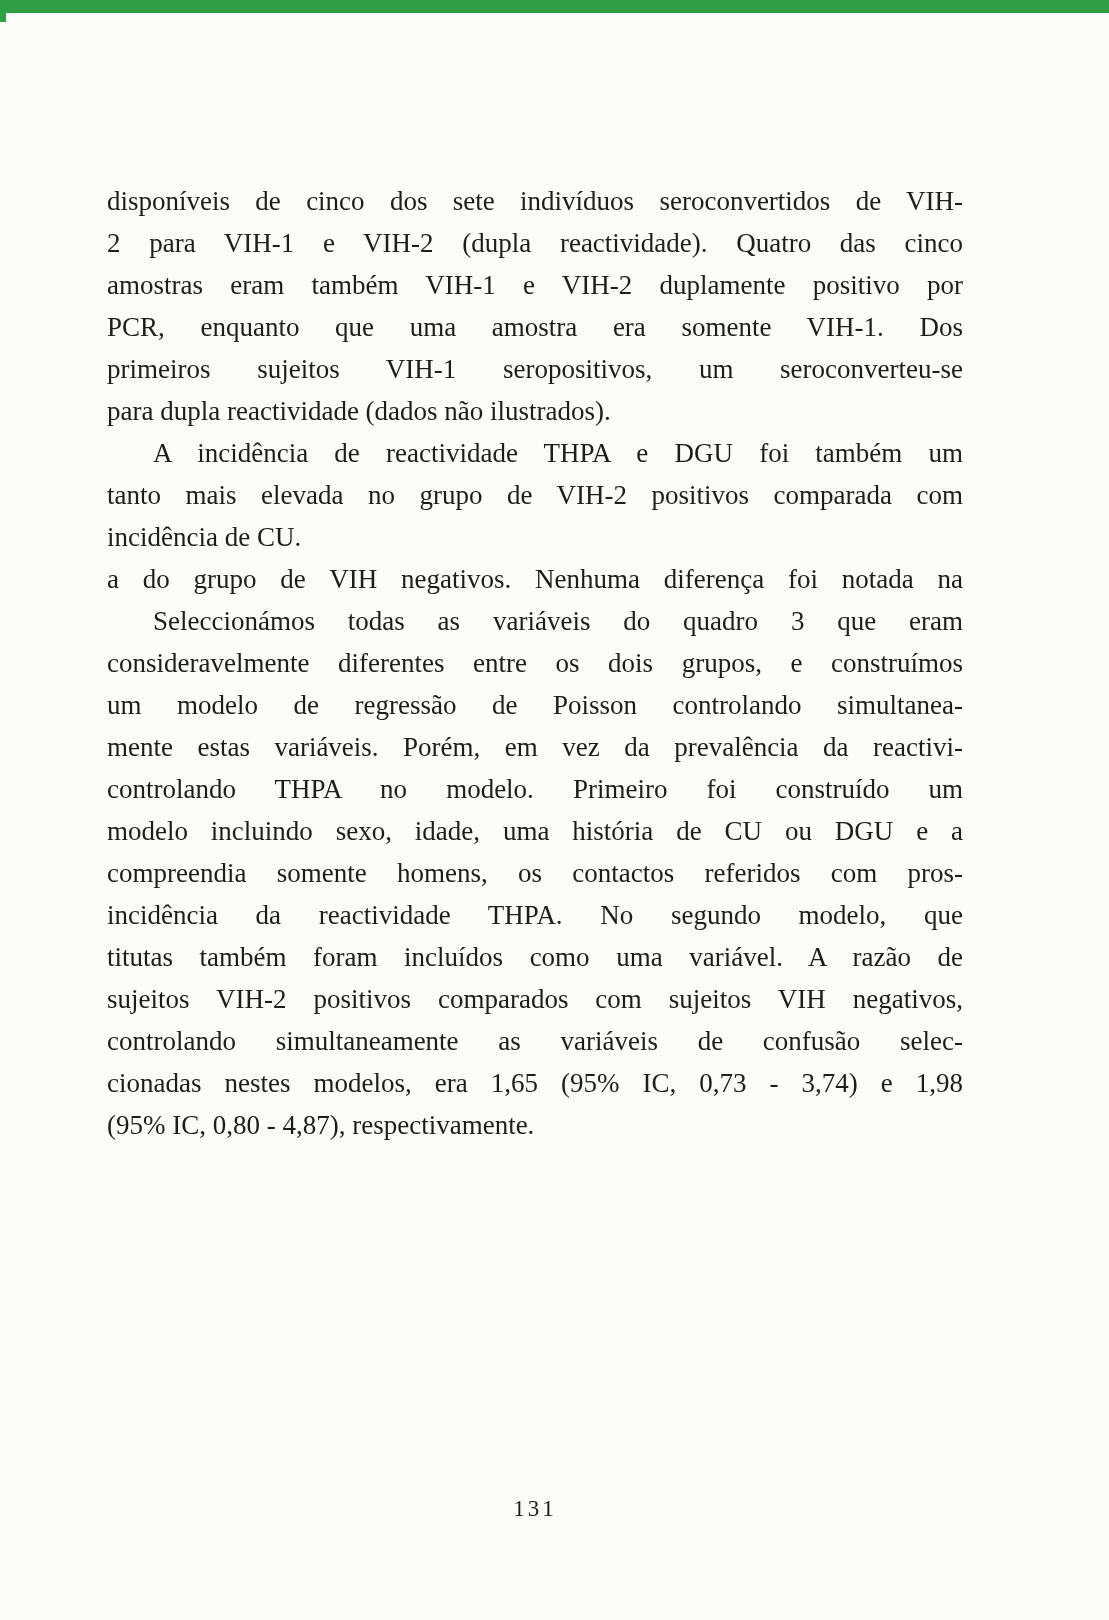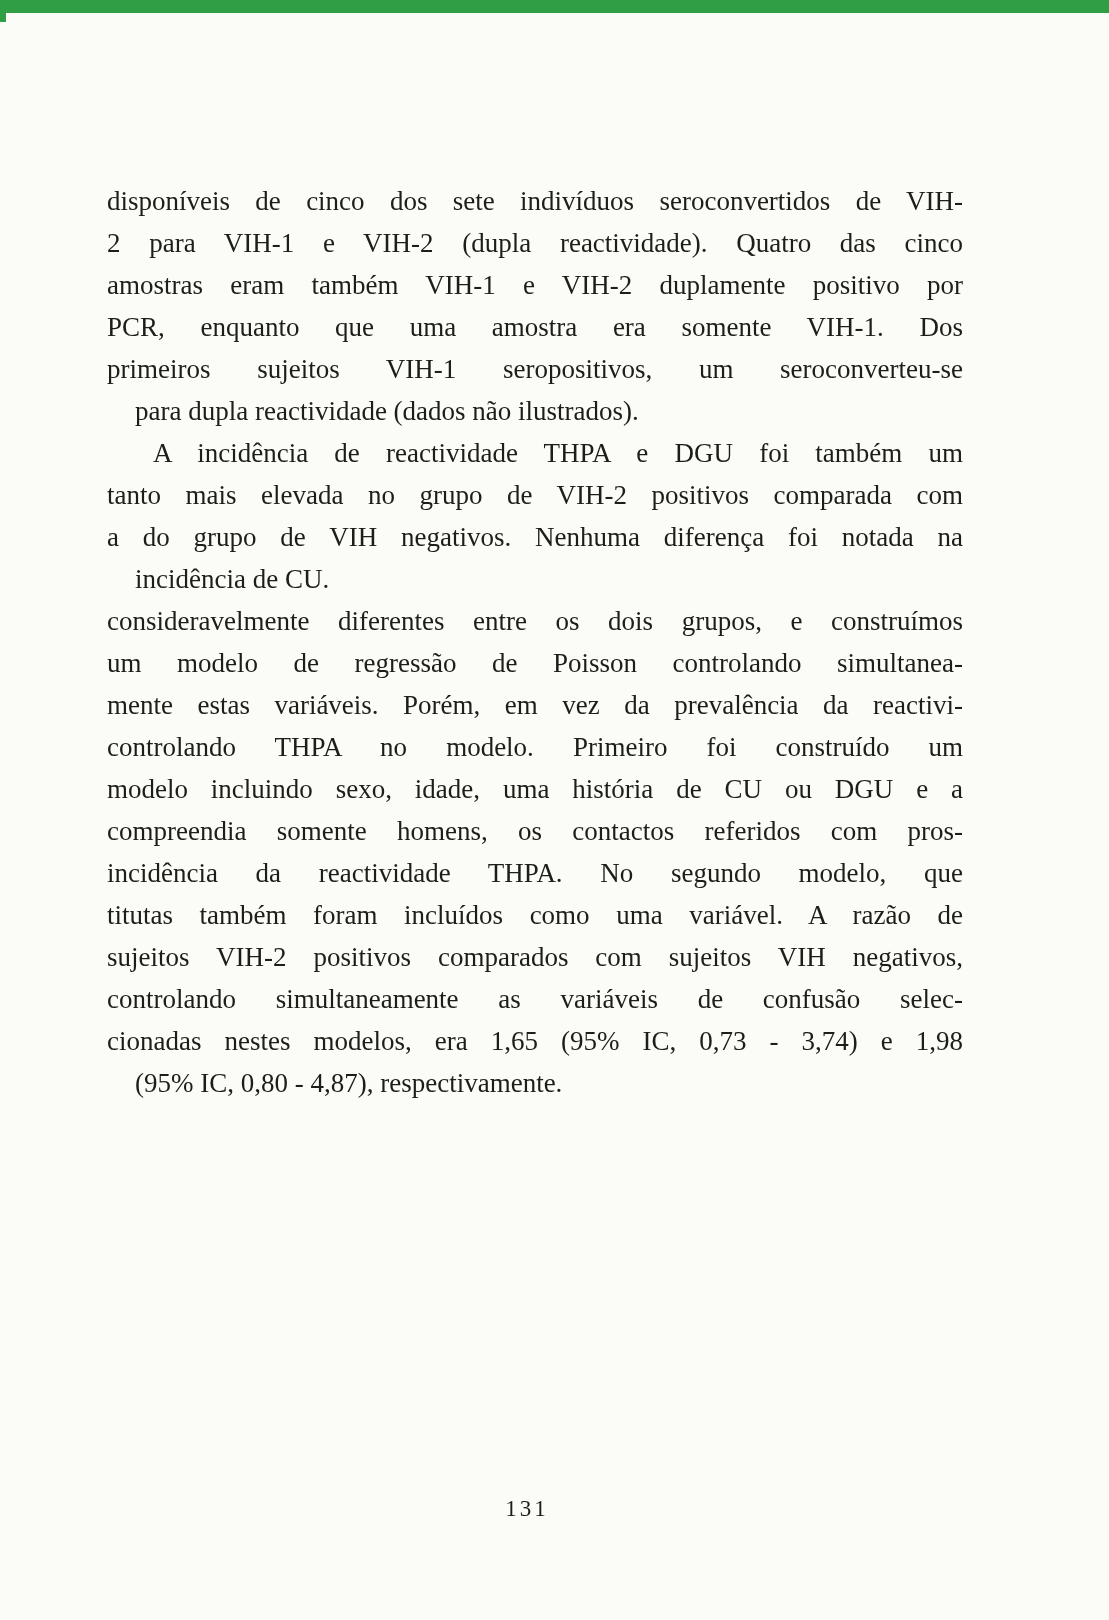--- a/index.html
+++ b/index.html
@@ -50,30 +50,29 @@
     color: var(--ink);
   }
   .line {
     text-align: justify;
     text-align-last: justify;
     -moz-text-align-last: justify;
     min-height: 42px;
   }
   .line.para-end {
     text-align-last: left;
-    margin-left: 28px;
     -moz-text-align-last: left;
   }
   .line.indent {
     text-indent: 46px;
   }
   .page-number {
     position: absolute;
     top: 1496px;
-    left: 99px;
+    left: 107px;
     width: 856px;
     text-align: center;
     font-size: 23px;
     letter-spacing: 3px;
     color: var(--ink);
   }
 </style>
 </head>
 <body>
 
@@ -83,22 +82,23 @@
 
   <div class="text-block">
       <div class="line">disponíveis de cinco dos sete indivíduos seroconvertidos de VIH-</div>
       <div class="line">2 para VIH-1 e VIH-2 (dupla reactividade). Quatro das cinco</div>
       <div class="line">amostras eram também VIH-1 e VIH-2 duplamente positivo por</div>
       <div class="line">PCR, enquanto que uma amostra era somente VIH-1. Dos</div>
       <div class="line">primeiros sujeitos VIH-1 seropositivos, um seroconverteu-se</div>
       <div class="line para-end">para dupla reactividade (dados não ilustrados).</div>
       <div class="line indent">A incidência de reactividade THPA e DGU foi também um</div>
       <div class="line">tanto mais elevada no grupo de VIH-2 positivos comparada com</div>
+      <div class="line para-end">incidência de CU.</div>
       <div class="line">a do grupo de VIH negativos. Nenhuma diferença foi notada na</div>
-      <div class="line para-end">incidência de CU.</div>
+      <div class="line indent">Seleccionámos todas as variáveis do quadro 3 que eram</div>
       <div class="line">consideravelmente diferentes entre os dois grupos, e construímos</div>
       <div class="line">um modelo de regressão de Poisson controlando simultanea-</div>
       <div class="line">mente estas variáveis. Porém, em vez da prevalência da reactivi-</div>
       <div class="line">controlando THPA no modelo. Primeiro foi construído um</div>
       <div class="line">modelo incluindo sexo, idade, uma história de CU ou DGU e a</div>
       <div class="line">compreendia somente homens, os contactos referidos com pros-</div>
       <div class="line">incidência da reactividade THPA. No segundo modelo, que</div>
       <div class="line">titutas também foram incluídos como uma variável. A razão de</div>
       <div class="line">sujeitos VIH-2 positivos comparados com sujeitos VIH negativos,</div>
       <div class="line">controlando simultaneamente as variáveis de confusão selec-</div>

